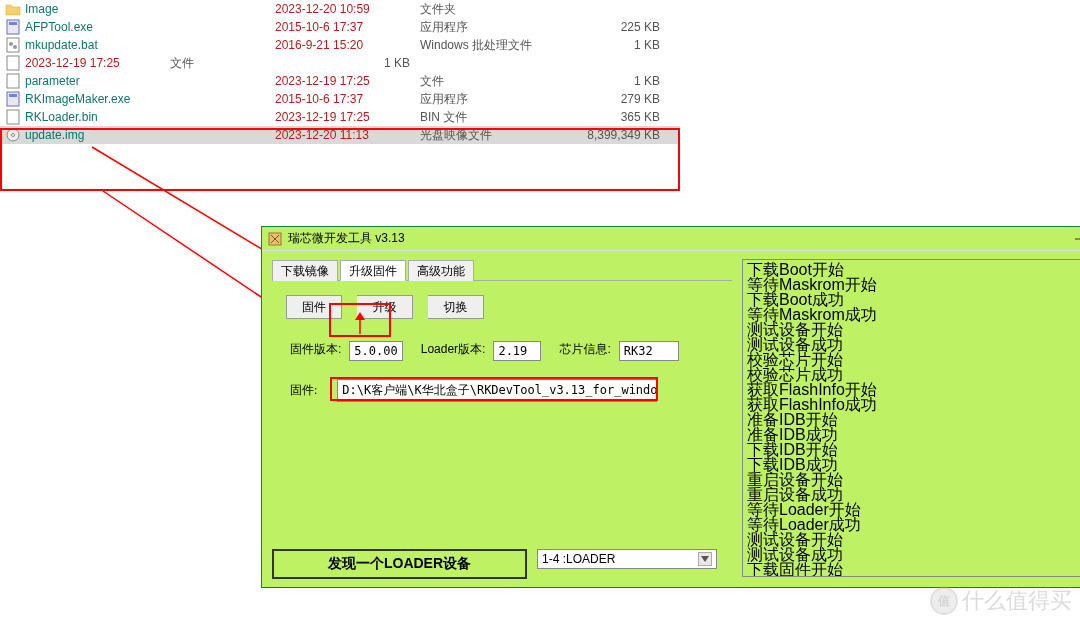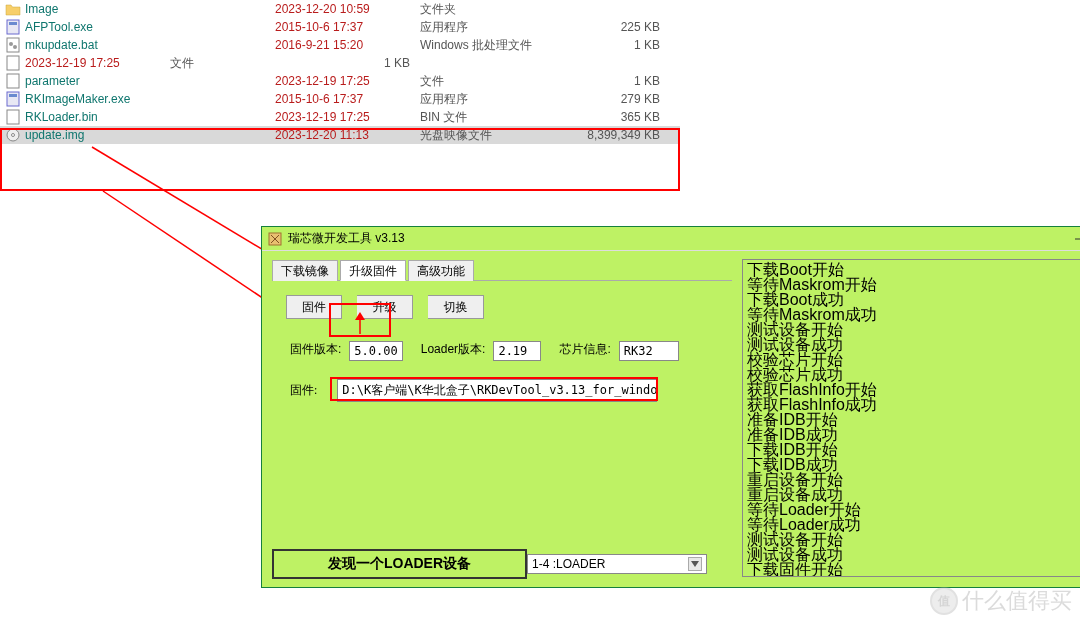--- a/index.html
+++ b/index.html
@@ -46,21 +46,21 @@
     .btn { width: 56px; height: 24px; border: 1px solid #999; background: #efefef; display: flex; align-items: center; justify-content: center; }
     .btn + .btn { border-left: none; }
 
     .info-row { display: flex; align-items: flex-start; margin-top: 22px; margin-left: 18px; gap: 8px; font-family: "SimSun", monospace; }
     .info-label { }
     .info-box { border: 1px solid #888; padding: 2px 4px; min-width: 48px; background: #fff; font-family: "SimSun", monospace; }
 
     .fw-row { display: flex; align-items: center; margin-top: 18px; margin-left: 18px; gap: 20px; }
     .fw-path { border: 1px solid #888; padding: 2px 4px; width: 320px; background: #fff; font-family: "SimSun", monospace; white-space: nowrap; overflow: hidden; }
 
-    .status-bar { position: absolute; left: 10px; bottom: 8px; right: 0; display: flex; align-items: center; }
+    .status-bar { position: absolute; left: 10px; bottom: 8px; right: 0; display: flex; align-items: flex-start; gap: 10px; }
     .status-main { border: 2px solid #333; padding: 4px 0; width: 255px; text-align: center; font-family: "SimHei", sans-serif; font-size: 14px; font-weight: bold; }
     .status-combo { border: 1px solid #888; padding: 2px 4px; width: 180px; background: #fff; font-family: "SimSun", monospace; display: flex; justify-content: space-between; align-items: center; }
     .combo-arrow { width: 14px; height: 14px; background: #e8e8e8; border: 1px solid #aaa; display: flex; align-items: center; justify-content: center; }
 
     
     .watermark { position: absolute; right: 8px; bottom: 2px; display: flex; align-items: center; opacity: 0.35; }
     .wm-badge { width: 28px; height: 28px; border-radius: 50%; background: #ccc; border: 2px solid #aaa; display: flex; align-items: center; justify-content: center; font-weight: bold; color: #888; margin-right: 4px; }
     .wm-text { font-size: 22px; color: #999; font-family: "SimHei"; }
 
     

